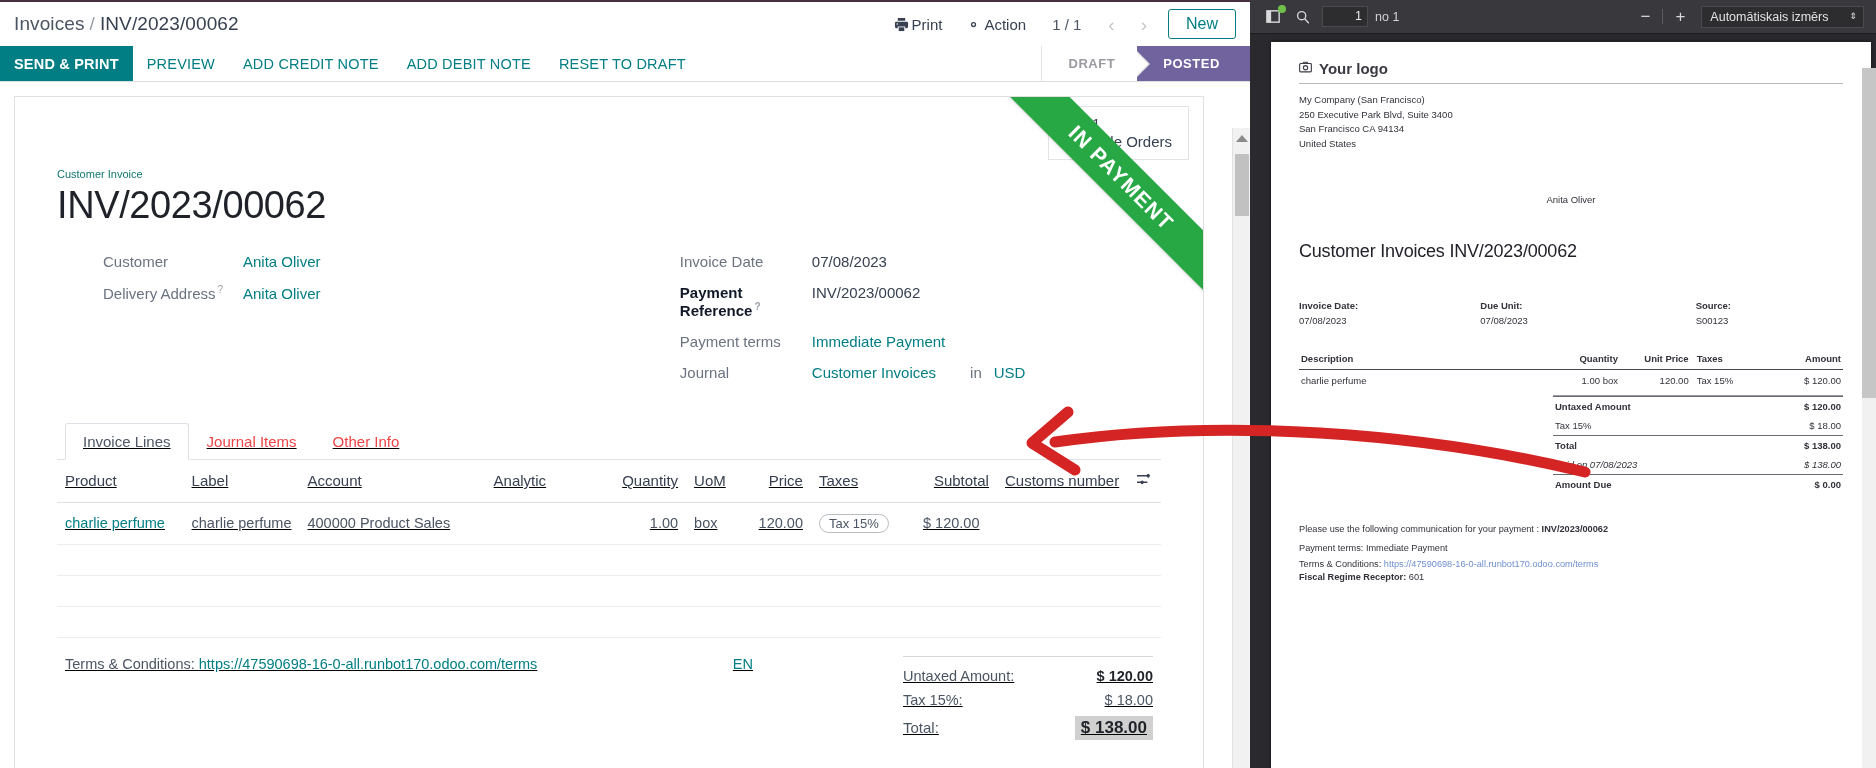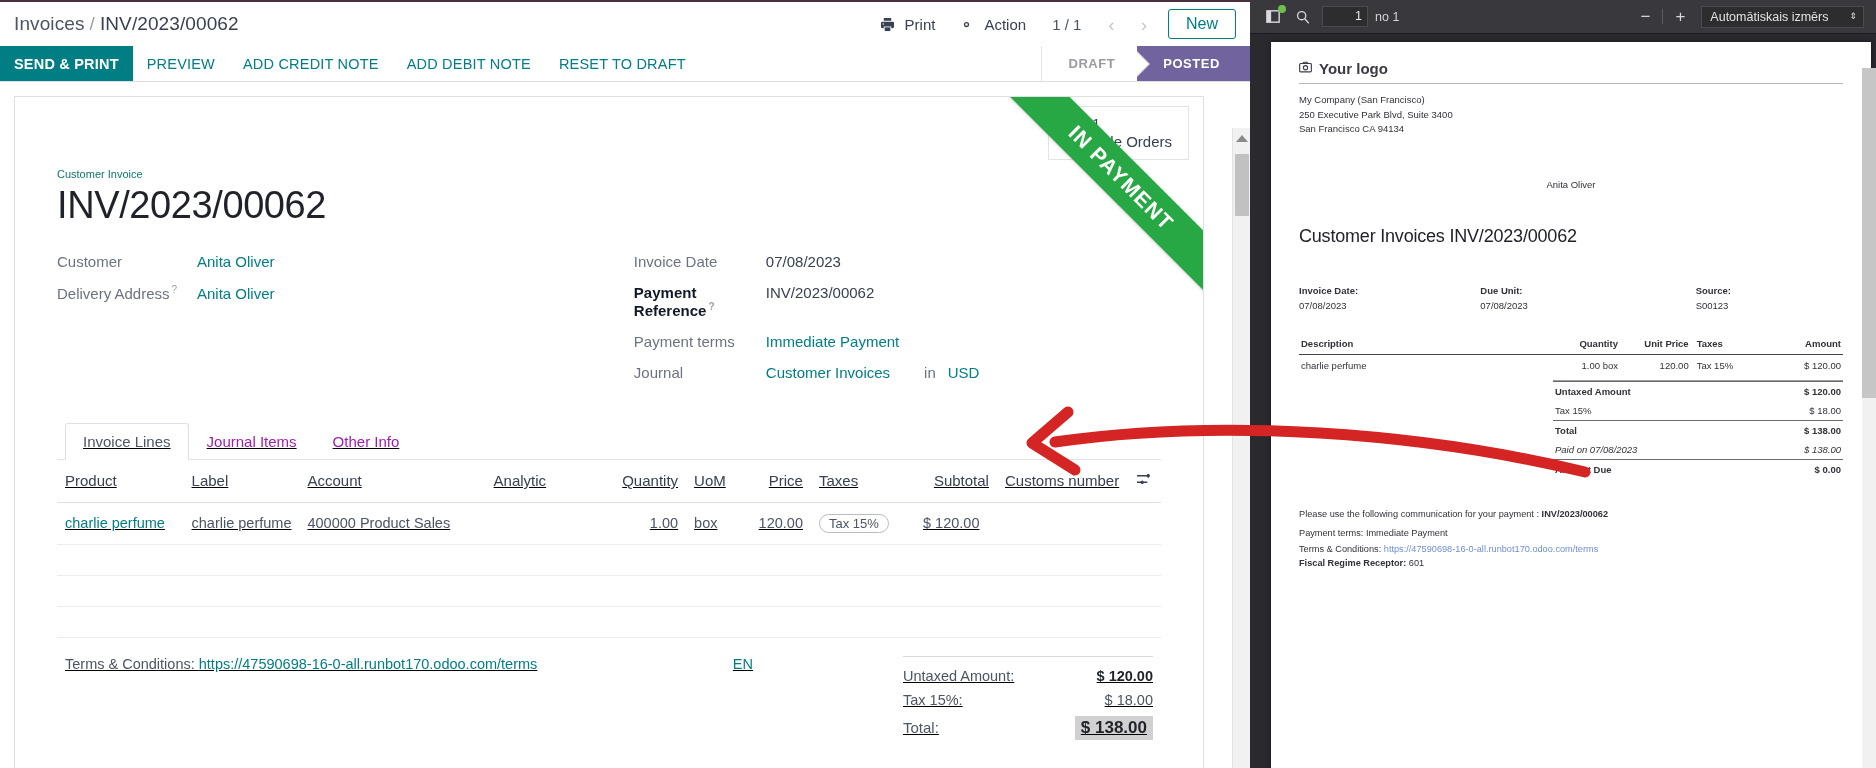--- a/index.html
+++ b/index.html
@@ -27,21 +27,21 @@
     padding: 0 14px 0 14px;
     background: #fff;
   }
   .breadcrumb { font-size: 19px; color: #374151; letter-spacing: .1px; white-space: nowrap; }
   .breadcrumb .crumb-link { color: #4b5563; }
   .breadcrumb .sep { color: #9aa0a6; margin: 0 5px; }
   .breadcrumb .crumb-cur { color: #374151; }
 
   .cp-top-right { margin-left: auto; display: flex; align-items: center; gap: 0px; }
   .cp-btn {
-    display: flex; align-items: center; gap: 10px;
+    display: flex; align-items: center; gap: 3px;
     font-size: 15px; color: #374151;
     padding: 4px 12px; cursor: pointer;
     white-space: nowrap;
   }
   .cp-btn svg { display:block; }
   .pager { display:flex; align-items:center; gap: 12px; margin-left: 14px; color:#4b5563; font-size: 15px;}
   .pager .pcount { margin-right: 8px; white-space: nowrap; }
   .pager .parrow { color:#c3c7cb; font-size: 19px; padding: 0 7px; cursor: pointer; line-height: 1;}
   .new-btn {
     margin-left: 14px;
@@ -147,34 +147,34 @@
 
   .sheet-body { padding: 8px 42px 0 42px; }
   .doc-kind { font-size: 11px; color: #0f766e; margin-bottom: 4px; }
   .doc-title { font-size: 38px; font-weight: 400; color: #1f2329; letter-spacing: -.4px; margin: 2px 0 26px 0; }
 
   .cols { display: flex; }
   .col-l { width: 580px; }
   .col-r { width: 530px; }
 
   .fld { display: flex; align-items: baseline; margin-bottom: 14px; }
-  .fld .lbl { width: 140px; font-size: 15px; color: #6b7280; flex: 0 0 auto;}
+  .fld .lbl { width: 140px; font-size: 15px; color: #6b7280; flex: 0 0 auto; margin-left: 46px;}
   .fld .lbl.b { color:#111827; font-weight: 700; }
   .fld .val { font-size: 15px; color: #374151; }
   .fld .val.link { color: #017e84; }
   .sup { font-size: 10px; color: #9aa0a6; vertical-align: super; margin-left: 2px;}
   .col-r .fld .lbl { width: 132px; }
   .inline-in { font-size: 15px; color:#6b7280; margin-left: 34px; }
   .inline-cur { font-size: 15px; color:#017e84; margin-left: 12px; }
 
   
   .notebook { margin-top: 28px; text-decoration: underline; }
   .tabs { display: flex; border-bottom: 1px solid #dee2e6; padding-left: 8px; }
   .tab {
-    font-size: 15px; color: #a21caf;
+    font-size: 15px; color: #ef4444;
     padding: 9px 17px;
     border: 1px solid transparent;
     margin-bottom: -1px;
     cursor: pointer;
     white-space: nowrap;
   }
   .tab.active { color: #4b5563; border-color: #dee2e6; border-bottom-color: #fff; background:#fff; border-radius: 3px 3px 0 0;}
 
   table.lines { width: 100%; border-collapse: collapse; }
   table.lines th {
@@ -550,20 +550,21 @@
               </svg>
           </span>
           <span>Your logo</span>
         </div>
         <hr class="hr-top">
 
         <div class="addr">
           <div>My Company (San Francisco)</div>
           <div>250 Executive Park Blvd, Suite 3400</div>
           <div>San Francisco CA 94134</div>
+          <div>United States</div>
         </div>
 
         <div class="cust-name">Anita Oliver</div>
 
         <div class="pdf-title">Customer Invoices INV/2023/00062</div>
 
         <div class="meta">
           <div class="m">
             <div class="mk">Invoice Date:</div>
             <div class="mv">07/08/2023</div>

